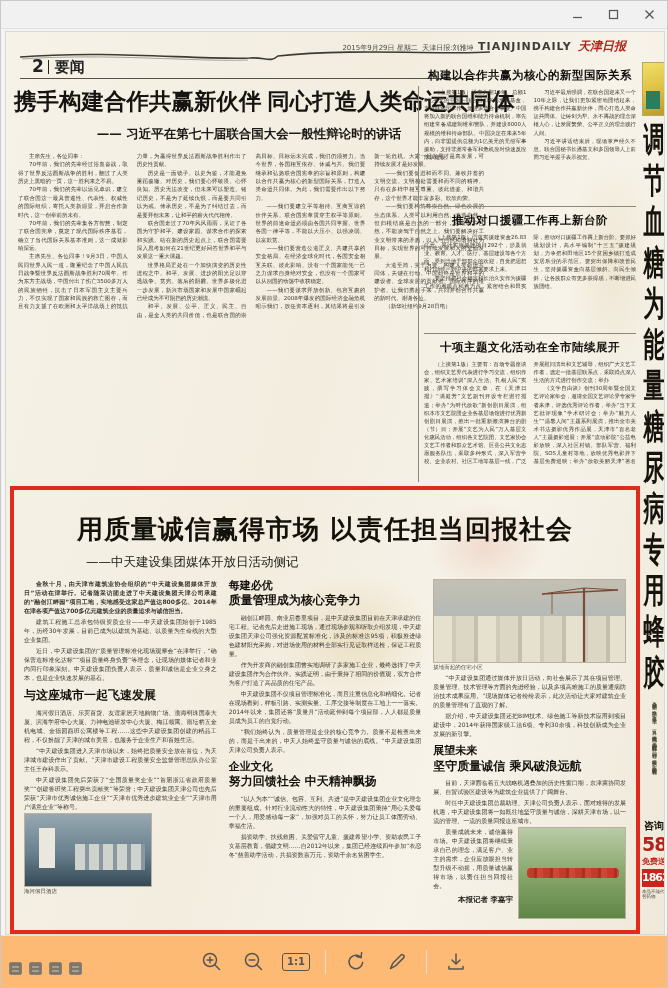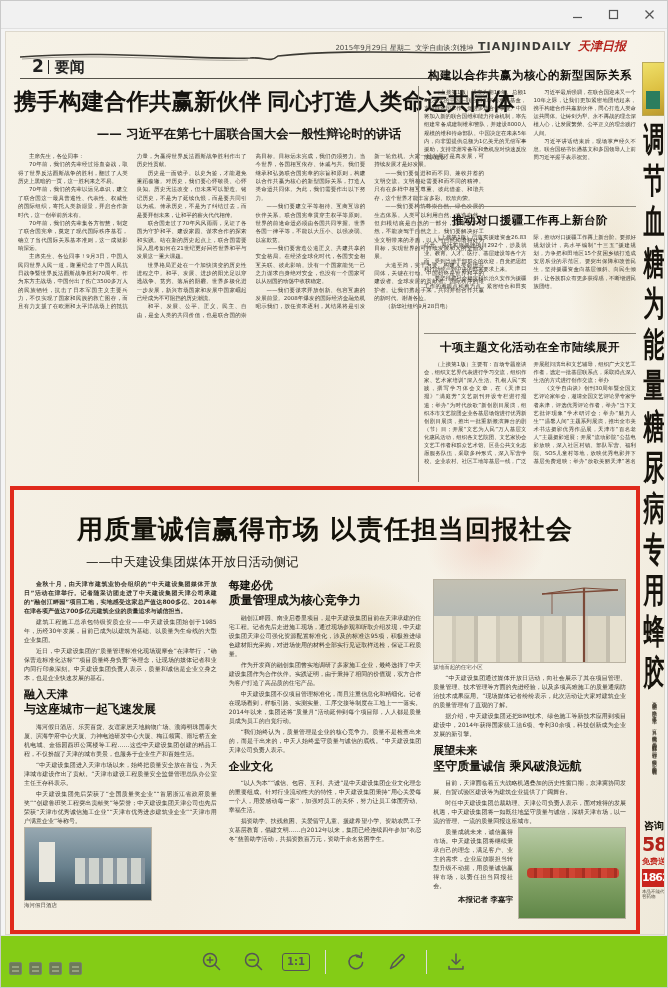--- a/index.html
+++ b/index.html
@@ -71,21 +71,21 @@
   .ad-img .pack{position:absolute;left:3px;bottom:6px;width:14px;height:18px;background:#2c7d5e;}
   .ad-chars{margin-top:4px;}
   .ad-char{height:41px;line-height:41px;text-align:center;font-size:21px;font-weight:900;transform:scaleY(1.62);color:#16130c;}
   .ad-fine{writing-mode:vertical-rl;height:118px;font-size:5px;line-height:1.4;letter-spacing:0.4px;color:#453f33;margin:4px auto 0;}
   .ad-consult{font-weight:900;font-size:10px;text-align:center;margin-top:3px;}
   .ad-num{font-size:19px;font-weight:900;color:#b3241c;line-height:1;margin-top:2px;letter-spacing:-1px;}
   .ad-free{font-size:8px;font-weight:bold;color:#c0261d;margin-top:2px;}
   .ad-redbox{margin-top:2px;background:#c9251d;color:#fff;font-weight:900;font-size:11px;text-align:center;line-height:18px;height:18px;letter-spacing:-1px;}
   .ad-disc{font-size:4.5px;color:#4c473b;margin-top:2px;}
   
-  .toolbar{position:absolute;left:0;right:0;bottom:0;height:52px;background:#84cc16;border-top:1px solid #e3e3e3;
+  .toolbar{position:absolute;left:0;right:0;bottom:0;height:52px;background:#fdba74;border-top:1px solid #e3e3e3;
     display:flex;align-items:center;justify-content:center;gap:16px;}
   .tbtn{width:26px;height:26px;display:flex;align-items:center;justify-content:center;}
   .tbtn svg{stroke:#555;stroke-width:1.5;fill:none;stroke-linecap:round;stroke-linejoin:round;}
   .box11{border:1.5px solid #555;border-radius:3px;font-size:10px;font-weight:bold;color:#555;padding:3px 4px;line-height:1;}
   .tb-div{width:1px;height:24px;background:#ddd;}
   .corner-icons{position:absolute;left:8px;bottom:12px;display:flex;gap:7px;}
   .cico{width:13px;height:13px;border:1px solid #777;background:#6b6b66;border-radius:2px;position:relative;opacity:0.85;}
   .cico::after{content:"";position:absolute;left:2px;top:2px;right:2px;bottom:2px;background:
     repeating-linear-gradient(0deg,#9a9a92 0 2px,#6b6b66 2px 4px);}
 </style>
@@ -120,21 +120,21 @@
       <div class="stain" style="left:420px;top:470px;width:120px;height:90px;background:radial-gradient(ellipse at center,rgba(215,120,95,0.20),rgba(215,120,95,0) 70%);"></div>
       <div class="stain" style="left:560px;top:120px;width:90px;height:220px;background:radial-gradient(ellipse at center,rgba(190,150,70,0.12),rgba(190,150,70,0) 70%);"></div>
 
       <svg class="wavy" width="476" height="18">
         <path d="M2,11 C 90,4 180,14 232,12 C 247,11 252,17 260,10 C 330,2 430,9 472,6" stroke="#3c3a34" stroke-width="1.6" fill="none"></path>
         <path d="M4,13 C 90,7 175,16 230,14" stroke="#3c3a34" stroke-width="0.7" fill="none" opacity="0.6"></path>
       </svg>
 
       <div class="masthead">
         <span>2015年9月29日 星期二</span>&nbsp;
-        <span>文学自由谈:刘雅坤</span>&nbsp;
+        <span>天津日报:刘雅坤</span>&nbsp;
         <span class="en">TIANJINDAILY</span>
         <span class="brand">天津日报</span>
       </div>
 
       <div class="pagelabel">
         <span class="num">2</span><span class="bar"></span><span>要闻</span>
       </div>
       <div class="rule-under-label"></div>
 
       <div class="lead-hl">携手构建合作共赢新伙伴 同心打造人类命运共同体</div>
@@ -192,21 +192,20 @@
         <div class="feat-sub">——中天建设集团媒体开放日活动侧记</div>
         <div class="feat-cols">
 
           <div class="fcol">
             <p class="intro">金秋十月，由天津市建筑业协会组织的“中天建设集团媒体开放日”活动在津举行。记者随采访团走进了中天建设集团天津公司承建的“融创江畔园”项目工地，实地感受这家总产值达800多亿、2014年在津各项产值达700多亿元建筑企业的质量追求与诚信担当。</p>
             <div>
                 <p>建筑工程施工总承包特级资质企业——中天建设集团始创于1985年，历经30年发展，目前已成为以建筑为基础、以质量为生命线的大型企业集团。</p>
                 <p>近日，中天建设集团的“质量管理标准化现场观摩会”在津举行，“确保营造标准化达标”“项目质量终身负责”等理念，让现场的媒体记者和业内同行印象深刻。中天建设集团负责人表示，质量和诚信是企业立身之本，也是企业快速发展的基石。</p>
               </div>
             <div class="kick">
-              <span class="k1">融入天津</span>
               <span class="k2">与这座城市一起飞速发展</span>
             </div>
             <div>
                 <p>海河假日酒店、乐宾百货、友谊家居天地购物广场、渤海明珠国泰大厦、滨海学府中心大厦、力神电池研发中心大厦、梅江领寓、雨坛桥五金机电城、金德园西班公寓楼等工程……这些中天建设集团创建的精品工程，不仅扮靓了天津的城市美景，也服务于企业生产和百姓生活。</p>
                 <p>“中天建设集团进入天津市场以来，始终把质量安全放在首位，为天津城市建设作出了贡献。”天津市建设工程质量安全监督管理总队办公室主任王存科表示。</p>
                 <p>中天建设集团先后荣获了“全国质量奖企业”“首届浙江省政府质量奖”“创建鲁班奖工程突出贡献奖”等荣誉；中天建设集团天津公司也先后荣获“天津市优秀诚信施工企业”“天津市优秀进步建筑业企业”“天津市用户满意企业”等称号。</p>
               </div>
             <div class="ph ph-river">
               <div class="tower"></div>
               <div class="blocks"></div>
@@ -220,20 +219,21 @@
               <span class="k2">质量管理成为核心竞争力</span>
             </div>
             <div>
                 <p>融创江畔园、南业启春里项目，是中天建设集团目前在天津承建的住宅工程。记者先后走进施工现场，通过现场参观和听取介绍发现，中天建设集团天津公司强化资源配置标准化，涉及的标准达95项，积极推进绿色建材阳光采购，对进场使用的材料全部实行见证取样送检，保证工程质量。</p>
                 <p>作为开发商的融创集团曾实地调研了多家施工企业，最终选择了中天建设集团作为合作伙伴。实践证明，由于秉持了相同的价值观，双方合作为客户打造了高品质的住宅产品。</p>
                 <p>中天建设集团不仅项目管理标准化，而且注重信息化和精细化。记者在现场看到，样板引路、实测实量、工序交接等制度在工地上一一落实。2014年以来，集团还将“质量月”活动延伸到每个项目部，人人都是质量员成为员工的自觉行动。</p>
                 <p>“我们始终认为，质量管理是企业的核心竞争力。质量不是检查出来的，而是干出来的，中天人始终坚守质量与诚信的底线。”中天建设集团天津公司负责人表示。</p>
               </div>
             <div class="kick">
               <span class="k1">企业文化</span>
+              <span class="k2">努力回馈社会  中天精神飘扬</span>
             </div>
             <div>
                 <p>“以人为本”“诚信、包容、互利、共进”是中天建设集团企业文化理念的重要组成。针对行业流动性大的特性，中天建设集团秉持“用心关爱每一个人，用爱感动每一家”，加强对员工的关怀，努力让员工体面劳动、幸福生活。</p>
                 <p>捐资助学、扶残救困、关爱留守儿童、援建希望小学、资助农民工子女基层教育，倡建文明……自2012年以来，集团已经连续四年参加“衣恋冬”慈善助学活动，共捐资数百万元，资助千余名贫困学生。</p>
               </div>
           </div>
 
           <div class="fcol">
             <div class="ph ph-crane">
               <div class="bld"></div>

